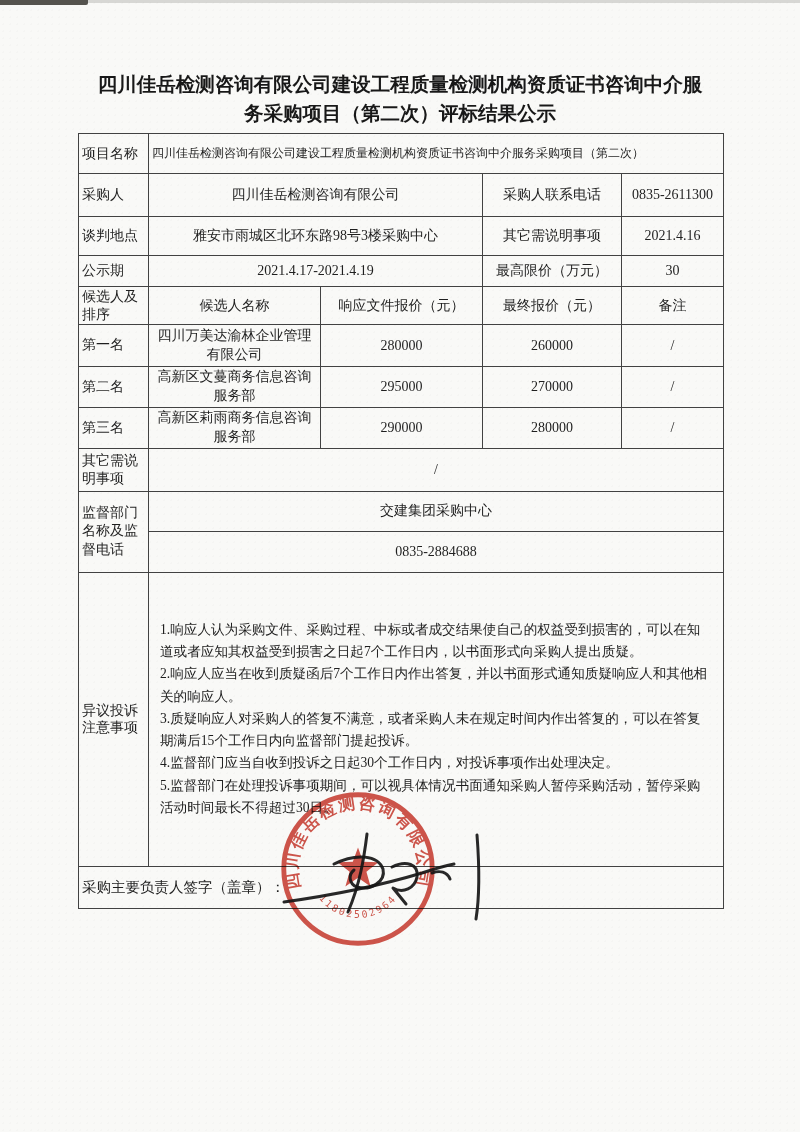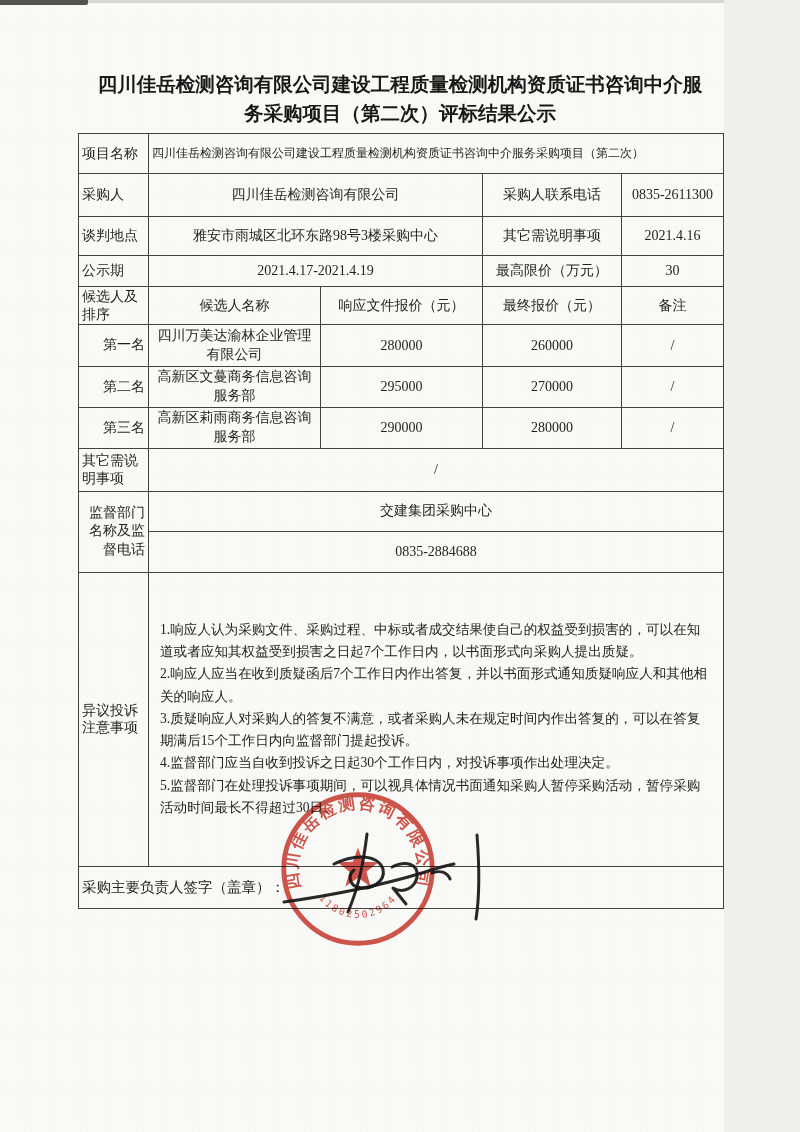--- a/index.html
+++ b/index.html
@@ -1,28 +1,28 @@
 <!DOCTYPE html>
 <html><head>
 <meta charset="utf-8">
 <style>
   html,body{margin:0;padding:0;}
   body{width:800px;height:1132px;background:#efefed;font-family:"Liberation Serif","DejaVu Serif",serif;}
-  .page{position:relative;width:724px;height:1132px;background:#f9f9f7;overflow:hidden;
+  .page{position:relative;width:800px;height:1132px;background:#f9f9f7;overflow:hidden;
         background-image:radial-gradient(rgba(0,0,0,0.015) 1px,transparent 1px);background-size:7px 7px;}
   .scan-edge{position:absolute;left:0;top:0;width:800px;height:3px;background:rgba(95,95,90,0.22);}
   .scan-corner{position:absolute;left:0;top:0;width:88px;height:5px;background:#55534e;border-radius:0 0 2px 0;}
   .doc-title{position:absolute;left:92px;top:70px;width:616px;margin:0;text-align:center;
              font-size:19.5px;font-weight:700;line-height:1.5;color:#181818;letter-spacing:0px;}
   table.doc-table{position:absolute;left:78px;top:133px;width:646px;border-collapse:collapse;
                   table-layout:fixed;font-size:14px;color:#1f1f1f;padding-left:16px;}
   .doc-table td{border:1.6px solid #424242;vertical-align:middle;padding:1px 3px;overflow:hidden;}
   col.c1{width:70px;}col.c2{width:172px;}col.c3{width:162px;}col.c4{width:139px;}col.c5{width:102px;}
   .lab{text-align:left;padding:1px 2px;line-height:1.25;}
-  .lab-center{text-align:right;padding:1px 2px;line-height:1.3;}
+  .lab-center{text-align:left;padding:1px 2px;line-height:1.3;}
   .val{text-align:center;}
   .val-left{text-align:left;padding:2px 7px;font-size:12px;line-height:1.4;}
   .r1{height:40px;}.r2{height:43px;}.r3{height:39px;}.r4{height:31px;margin-left:8px;}
   .r5{height:35px;}.r6{height:42px;}.r7{height:38px;}.r8{height:38px;}
   .r9{height:43px;}.r10a{height:40px;}.r10b{height:41px;}
   .r11{height:294px;}.r12{height:42px;}
   .cand-name{text-align:center;line-height:1.35;padding:2px 6px;}
   .objection-cell{vertical-align:middle;}
   .objection-text{padding:0 8px;}
   .objection-text p{margin:0;font-size:13.6px;line-height:1.64;text-align:left;color:#1d1d1d;}

